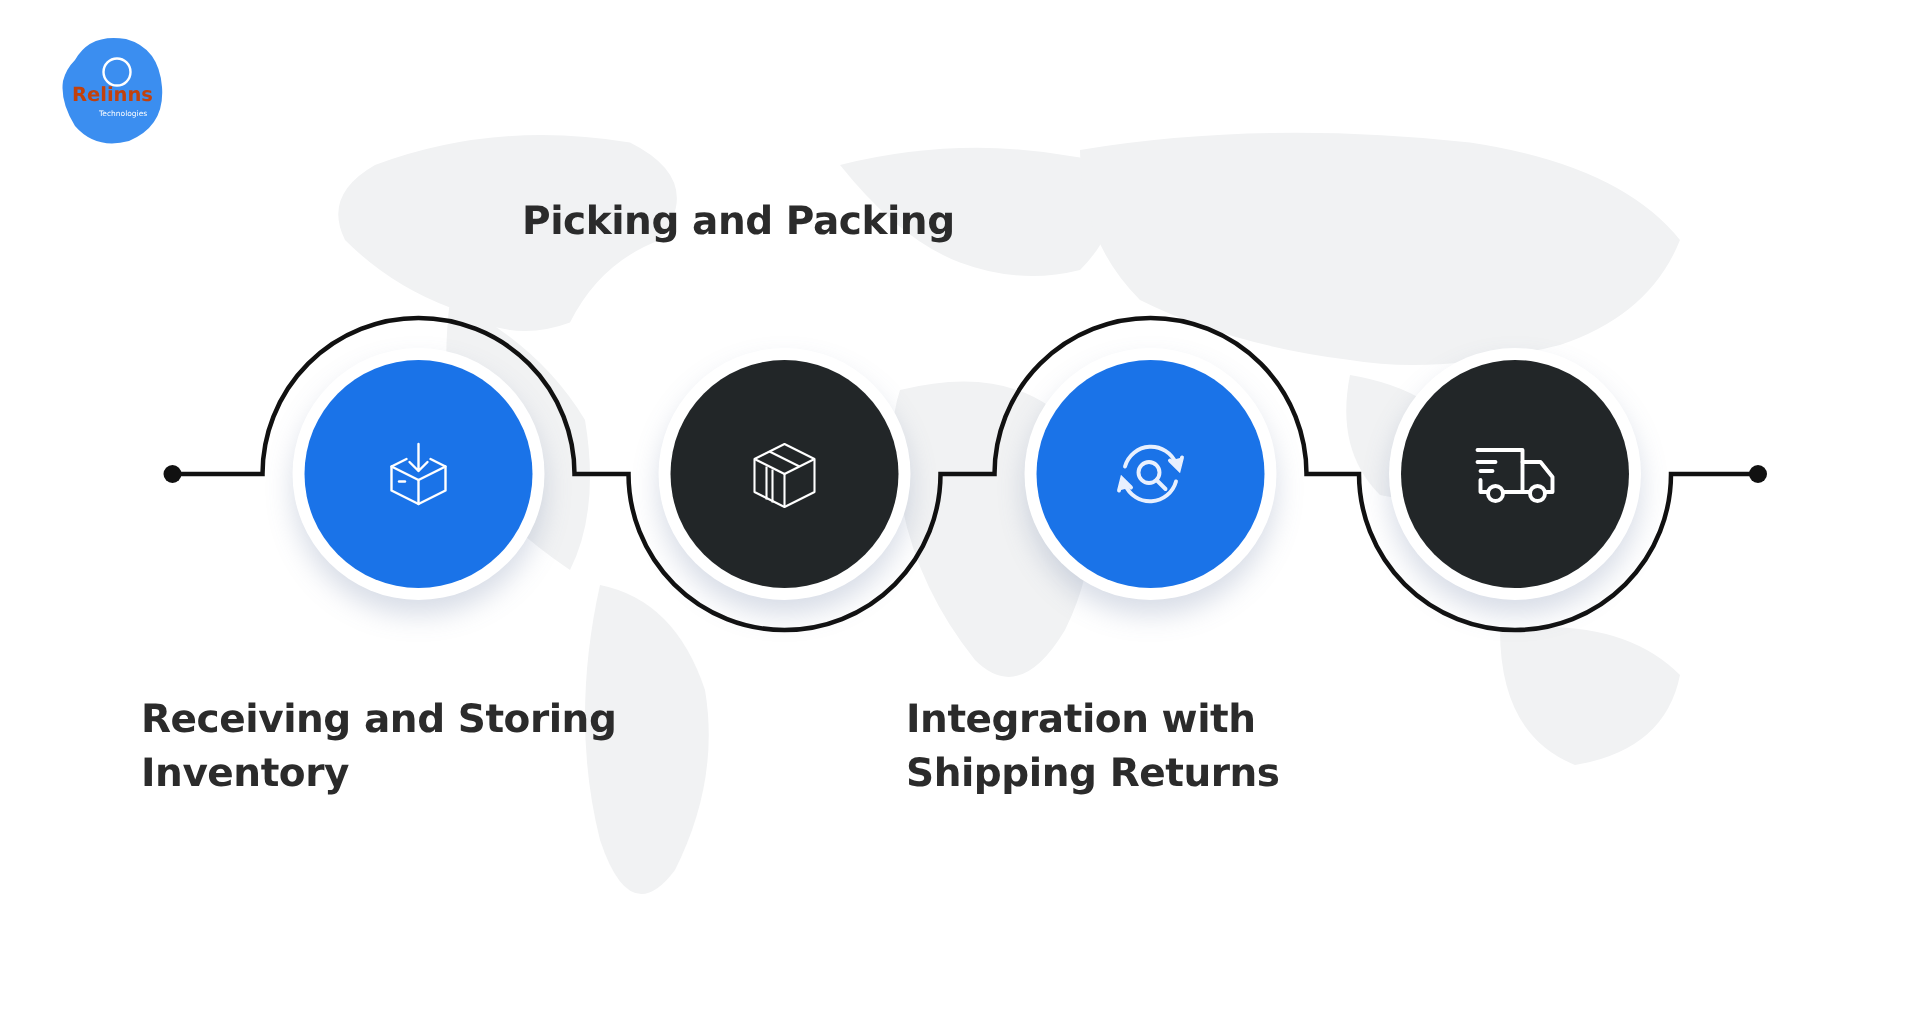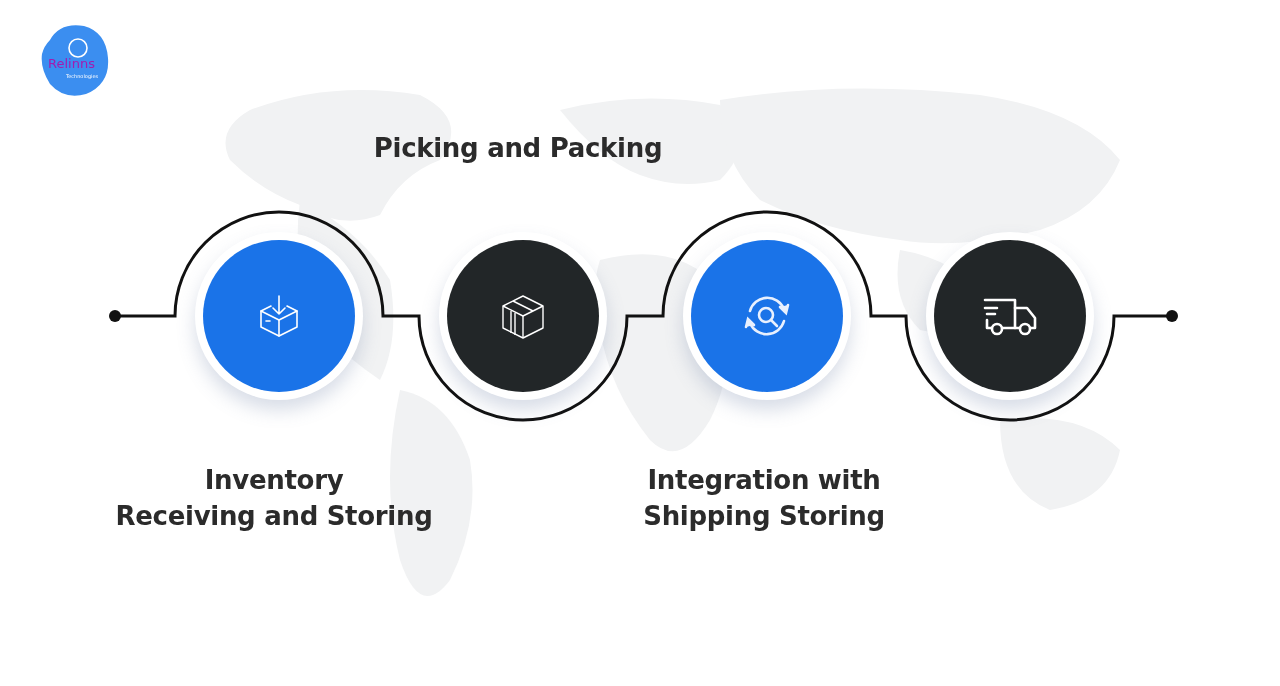--- a/index.html
+++ b/index.html
@@ -1,24 +1,24 @@
 <!DOCTYPE html>
 <html><head>
 <meta charset="utf-8">
 <style>
   html, body { margin:0; padding:0; }
   body { width:1280px; height:686px; position:relative; overflow:hidden; background:#ffffff; font-family:"DejaVu Sans", sans-serif; }
   .map-bg { position:absolute; left:0; top:0; width:1280px; height:686px; }
   .logo { position:absolute; left:40px; top:18px; width:72px; height:80px; }
-  .logo-text { position:absolute; left:48px; top:56px; font-size:13px; font-weight:normal; color:#a21caf; letter-spacing:0px; }
+  .logo-text { position:absolute; left:48px; top:56px; font-size:13px; font-weight:bold; color:#c2410c; letter-spacing:0px; }
   .logo-sub { position:absolute; left:66px; top:73px; font-size:5px; color:#fff; }
   .diagram { position:absolute; left:0; top:0; width:1280px; height:686px; }
   .node { position:absolute; width:168px; height:168px; border-radius:50%; background:#fff; box-shadow:0 10px 18px rgba(100,120,160,0.25); }
   .node .fill { position:absolute; left:8px; top:8px; width:152px; height:152px; border-radius:50%; display:flex; align-items:center; justify-content:center; }
-  .label { position:absolute; color:#2b2b2b; font-weight:bold; font-size:26px; line-height:36px; text-align:center; font-family:"DejaVu Sans", sans-serif; letter-spacing:-0.3px; }
+  .label { position:absolute; color:#2b2b2b; font-weight:bold; font-size:26px; line-height:36px; font-family:"DejaVu Sans", sans-serif; letter-spacing:-0.3px; }
 </style>
 </head>
 <body>
 
 <svg class="map-bg" viewBox="0 0 1280 686">
   <g fill="#f1f2f3">
     <path d="M250 110 Q330 80 420 95 Q470 120 440 160 Q400 175 380 215 Q340 230 300 205 Q260 190 230 160 Q215 130 250 110Z"></path>
     <path d="M300 200 Q360 230 390 280 Q400 340 380 380 Q350 360 320 330 Q290 280 300 200Z"></path>
     <path d="M400 390 Q450 400 470 460 Q480 520 450 580 Q420 620 400 560 Q380 480 400 390Z"></path>
     <path d="M560 110 Q640 90 720 105 Q760 140 720 180 Q680 190 640 175 Q600 160 560 110Z"></path>
@@ -86,27 +86,27 @@
       <path d="M6 26 V34 H10"></path>
       <path d="M34 14 H46 L54 24 V34 H50"></path>
       <path d="M22 34 H38"></path>
       <circle cx="16" cy="35" r="5"></circle>
       <circle cx="44" cy="35" r="5"></circle>
     </svg>
   </div>
 </div>
 
 <div class="label" style="left:94px; top:462px; width:360px;">
+  <div>Receiving and Storing</div>
   <div>Inventory</div>
-  <div>Receiving and Storing</div>
 </div>
 
 <div class="label" style="left:348px; top:130px; width:340px;">
   <div>Picking and Packing</div>
 </div>
 
 <div class="label" style="left:604px; top:462px; width:320px;">
   <div>Integration with</div>
-  <div>Shipping Storing</div>
+  <div>Shipping Returns</div>
 </div>
 
 <div class="label" style="left:854px; top:121px; width:290px;">
 </div>
 
 </body></html>

